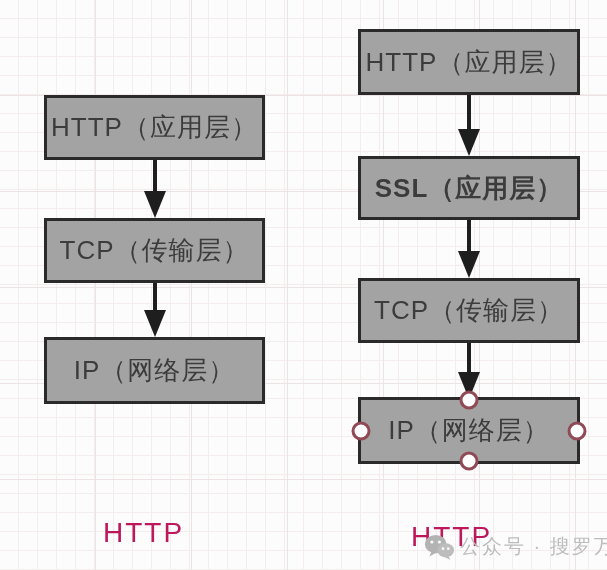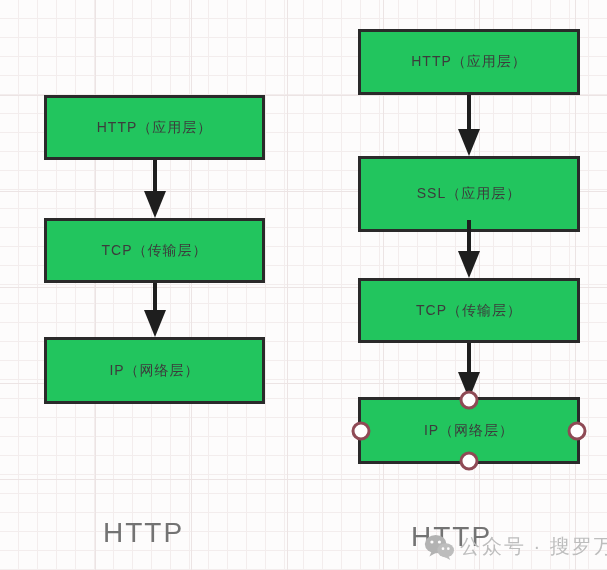--- a/index.html
+++ b/index.html
@@ -10,31 +10,31 @@
       linear-gradient(to right, #ece4e4 1px, transparent 1px),
       linear-gradient(to bottom, #ece4e4 1px, transparent 1px),
       linear-gradient(to right, #f3eded 1px, transparent 1px),
       linear-gradient(to bottom, #f3eded 1px, transparent 1px);
     background-size:96px 96px, 96px 96px, 19px 19px, 19px 19px;
     background-position:-1px -1px;
     font-family:"Liberation Sans","DejaVu Sans",sans-serif;
   }
   .node{
     position:absolute;box-sizing:border-box;
-    background:#22c55e;border:3px solid #2a2a2a;
+    background:#a3a3a3;border:3px solid #2a2a2a;
     display:flex;align-items:center;justify-content:center;
-    font-size:14px;color:#3c3c3c;letter-spacing:1px;white-space:nowrap;
+    font-size:26px;color:#3c3c3c;letter-spacing:1px;white-space:nowrap;
   }
   
   .l1{left:44px;top:95px;width:221px;height:65px;}
   .l2{left:44px;top:218px;width:221px;height:65px;}
   .l3{left:44px;top:337px;width:221px;height:67px;}
   
   .r1{left:358px;top:29px;width:222px;height:66px;}
-  .r2{left:358px;top:156px;width:222px;height:76px;}
+  .r2{left:358px;top:156px;width:222px;height:64px;font-weight:bold;}
   .r3{left:358px;top:278px;width:222px;height:65px;}
   .r4{left:358px;top:397px;width:222px;height:67px;}
   
   .arrow{position:absolute;width:24px;}
   .arrow .shaft{position:absolute;left:50%;top:0;transform:translateX(-50%);width:4px;background:#1e1e1e;}
   .arrow .head{
     position:absolute;left:50%;bottom:0;transform:translateX(-50%);
     width:0;height:0;
     border-left:11px solid transparent;border-right:11px solid transparent;
     border-top:27px solid #1e1e1e;
@@ -47,21 +47,21 @@
   
   .handle{
     position:absolute;width:13px;height:13px;border-radius:50%;
     background:#ffffff;border:3px solid #8f4a55;box-sizing:content-box;z-index:5;
   }
   .handle.h-top{left:50%;top:0;transform:translate(-50%,-50%);}
   .handle.h-bottom{left:50%;top:100%;transform:translate(-50%,-50%);}
   .handle.h-left{left:0;top:50%;transform:translate(-50%,-50%);}
   .handle.h-right{left:100%;top:50%;transform:translate(-50%,-50%);}
   
-  .caption{position:absolute;font-size:28px;color:#737373;letter-spacing:2px;}
+  .caption{position:absolute;font-size:28px;color:#be185d;letter-spacing:2px;}
   .cap-left{left:103px;top:517px;}
   .cap-right{left:411px;top:521px;}
   
   .watermark{
     position:absolute;left:424px;top:533px;display:flex;align-items:center;gap:6px;
     color:#bdbdbd;font-size:20px;letter-spacing:2px;z-index:10;white-space:nowrap;
   }
 </style>
 </head>
 <body>

